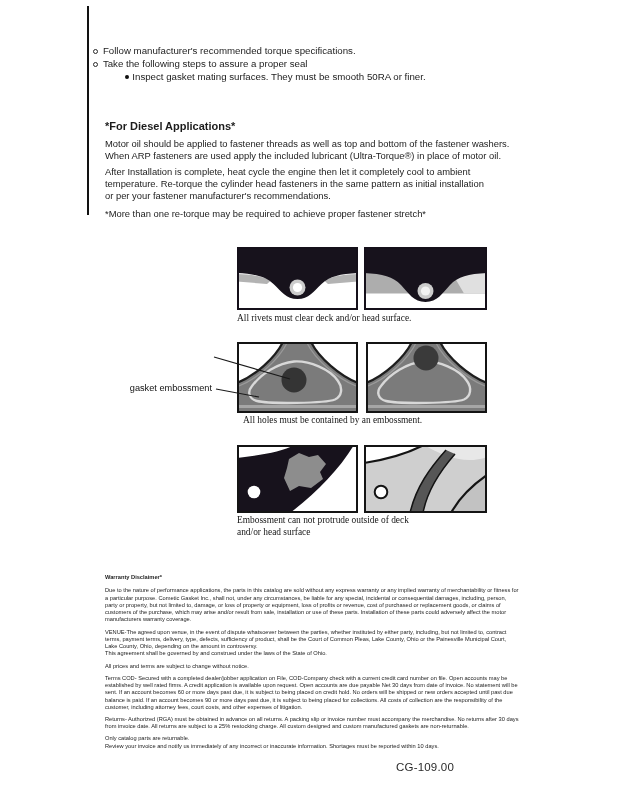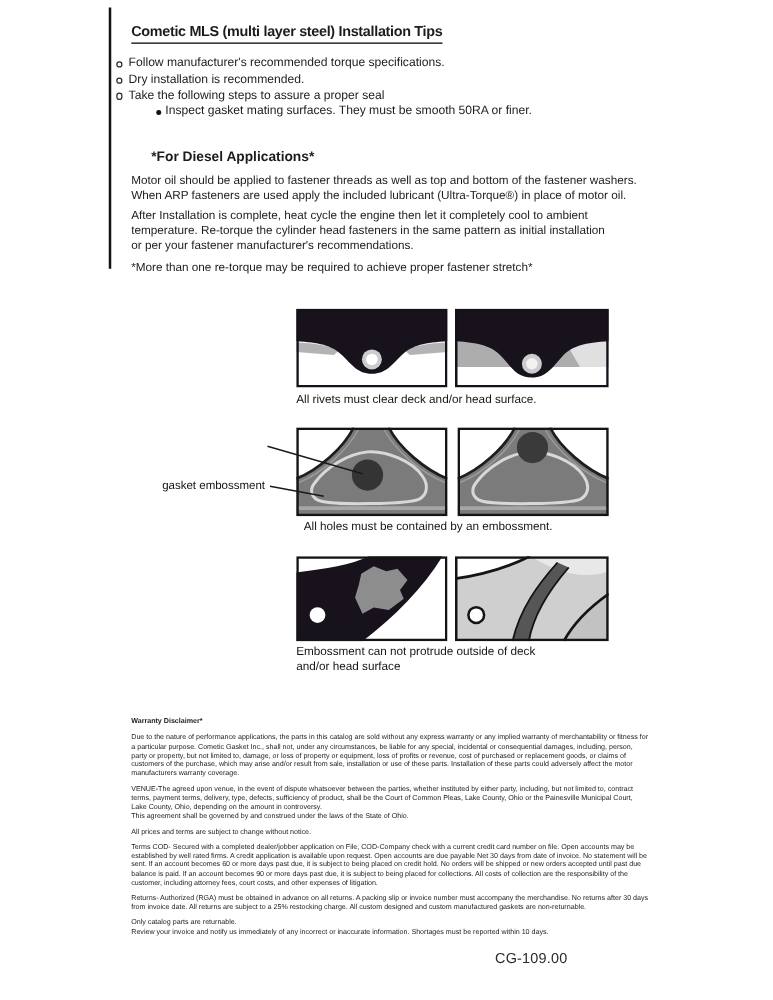--- a/index.html
+++ b/index.html
@@ -13,50 +13,45 @@
     left:105px; top:20px; font-size:11.5px; font-weight:bold; letter-spacing:-0.25px;
     border-bottom:1.6px solid #000; padding-bottom:2px; white-space:nowrap;
   }
   .tips { left:93px; top:45px; font-size:9.7px; line-height:12.8px; }
   .b-row { display:flex; align-items:center; white-space:nowrap; }
   .b-sub { margin-left:32px; }
   .m-open { width:3.4px; height:3.4px; border:1px solid #2a2a2a; border-radius:50%;
             display:inline-block; margin-right:4.5px; flex:none; }
   .m-fill { width:3.8px; height:3.8px; background:#111; border-radius:50%;
             display:inline-block; margin-right:3.5px; flex:none; }
-  .diesel-h { left:105px; top:120px; font-size:11px; font-weight:bold;margin-left:16px; }
+  .diesel-h { left:105px; top:120px; font-size:11px; font-weight:bold; }
   .para { left:105px; width:480px; font-size:9.4px; line-height:12px; white-space:pre-line; }
   .dg-label { font-size:13px; letter-spacing:0.4px; text-align:center; color:#111;margin-top:16px; }
-  .caption { font-size:9.4px; color:#161616; white-space:pre-line; line-height:11.5px; }
+  .caption { font-size:9.4px; color:#161616; white-space:pre-line; line-height:11.5px;font-family:Liberation Serif, serif; }
   .side-label { font-size:9.2px; line-height:10.5px; text-align:right; white-space:pre-line; color:#111; }
   .legal { left:105px; top:574px; width:414px; font-size:5.7px; line-height:7.3px; color:#232323; }
   .legal p { margin:0 0 4.8px 0; }
   .legal .lh { font-weight:bold; margin-bottom:6px; }
   .prel { white-space:pre-line; }
   .doccode { left:370px; top:761px; font-size:11.5px; color:#2a2a2a; letter-spacing:0.2px;margin-left:26px; }
   svg { display:block; }
   .overlay { left:0; top:0; pointer-events:none; }
 </style>
 </head>
 <body>
 
 <div id="page">
 
   <div class="abs vline"></div>
 
-  <div class="abs title">Cometic MLS (multi layer steel) Installation Tips</div>
 
   <div class="abs tips">
     <div class="b-row">
       <span class="m-open"></span>
       <span>Follow manufacturer's recommended torque specifications.</span>
-    </div>
-    <div class="b-row">
-      <span class="m-open"></span>
-      <span>Dry installation is recommended.</span>
     </div>
     <div class="b-row">
       <span class="m-open"></span>
       <span>Take the following steps to assure a proper seal</span>
     </div>
     <div class="b-row b-sub">
       <span class="m-fill"></span>
       <span>Inspect gasket mating surfaces.  They must be smooth 50RA or finer.</span>
     </div>
   </div>

